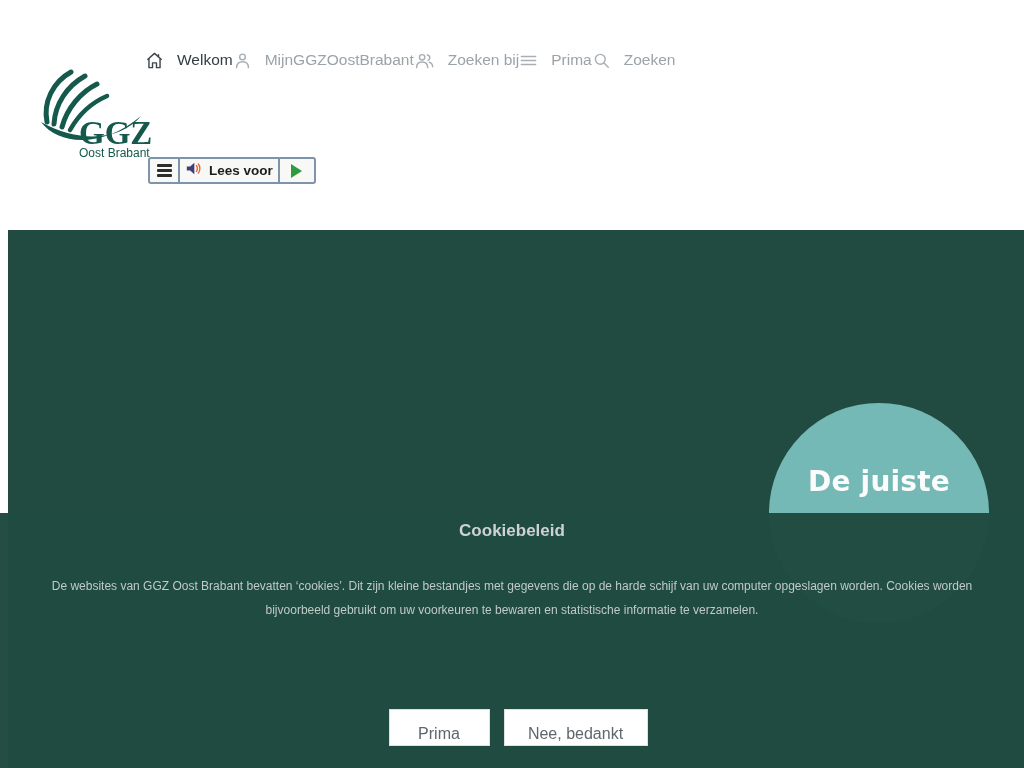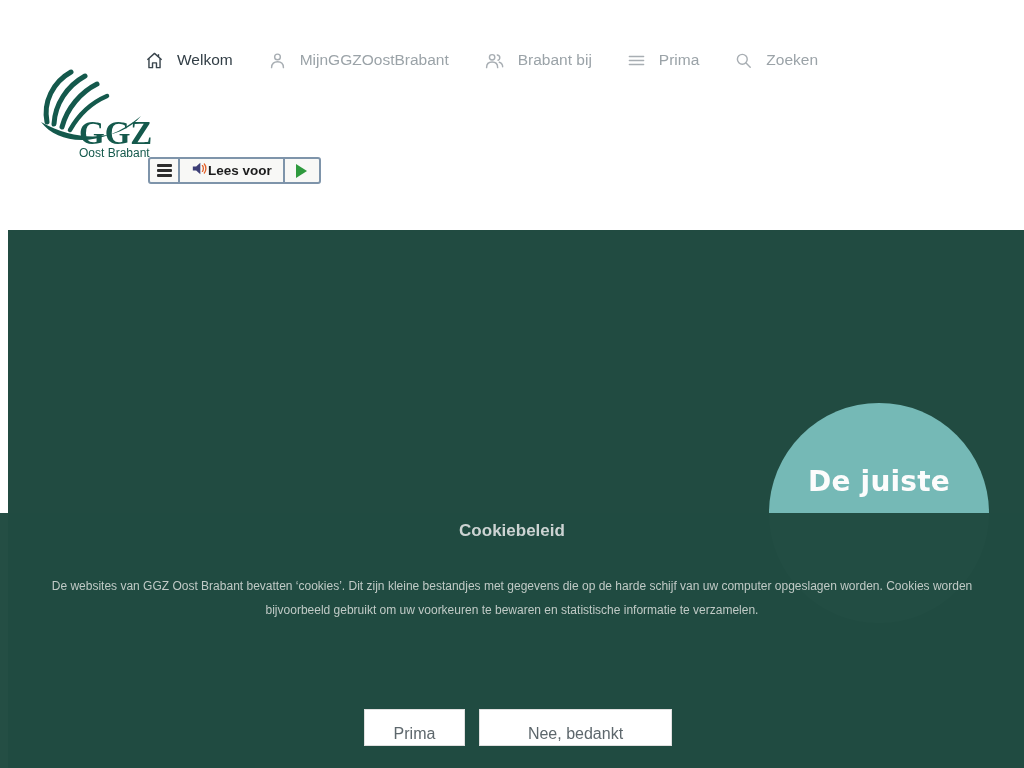--- a/index.html
+++ b/index.html
@@ -22,21 +22,20 @@
     position: absolute;
     left: 33px; top: 66px;
     width: 126px; height: 96px;
   }
 
   .main-nav {
     position: absolute;
     left: 145px; top: 46px;
     display: flex;
     align-items: center;
-    gap: 35px;
     height: 28px;
   }
   .nav-item {
     display: flex;
     align-items: center;
     gap: 13px;
     font-size: 15.5px;
     color: #9ba3a8;
     cursor: pointer;
     white-space: nowrap;
@@ -62,21 +61,22 @@
   }
   .rs-menu {
     width: 30px;
     border-right: 2px solid #7e94aa;
     flex-direction: column;
     gap: 2px;
     cursor: pointer;
   }
   .rs-menu .bar { width: 15px; height: 3px; background: #2d2d2d; border-radius: 1px; }
   .rs-main {
-    padding: 0 11px;
+    padding: 0 5px;
+    gap: 7px;
     cursor: pointer;
   }
   .rs-label { font-size: 13.5px; font-weight: bold; color: #1c1c1c; }
   .rs-play {
     width: 36px;
     border-left: 2px solid #7e94aa;
     cursor: pointer;
   }
   .rs-play .triangle {
     width: 0; height: 0;
@@ -157,21 +157,21 @@
     height: 37px;
     background: #ffffff;
     border: 1px solid #e0e0e0;
     color: #5d676c;
     font-size: 16px;
     font-family: "Liberation Sans", sans-serif;
     cursor: pointer;
     padding: 15px 10px;
   }
   .btn-accept { width: 101px; margin-left: 12px; }
-  .btn-decline { width: 193px; }
+  .btn-decline { width: 144px; }
 </style>
 </head>
 <body>
 
 <div class="header">
 
   <div class="logo">
     <svg width="126" height="96" viewBox="0 0 126 96">
       <g stroke="#14594c" fill="none" stroke-linecap="round">
         <path d="M14,56 C10,36 20,16 38,6" stroke-width="5"></path>
@@ -210,21 +210,21 @@
 
     <div class="nav-item">
       <span>
         <svg width="21" height="19" viewBox="0 0 26 24" fill="none" stroke="#a8aeb3" stroke-width="1.8" stroke-linecap="round">
           <circle cx="10" cy="8" r="3.4"></circle>
           <path d="M3 21 C3 16.2 6.2 14 10 14 C13.8 14 17 16.2 17 21"></path>
           <path d="M16.5 5 C18.6 5.4 20 7 19.6 9.2 C19.4 10.4 18.6 11.3 17.5 11.7"></path>
           <path d="M19 14.2 C21.6 15 23.3 17 23.3 20"></path>
         </svg>
       </span>
-      <span>Brabant bij</span>
+      <span>Zoeken bij</span>
     </div>
 
     <div class="nav-item">
       <span>
         <svg width="19" height="19" viewBox="0 0 24 24" fill="none" stroke="#a8aeb3" stroke-width="1.8" stroke-linecap="round">
           <path d="M3 7 H21"></path>
             <path d="M3 12 H21"></path>
             <path d="M3 17 H21"></path>
         </svg>
       </span>

